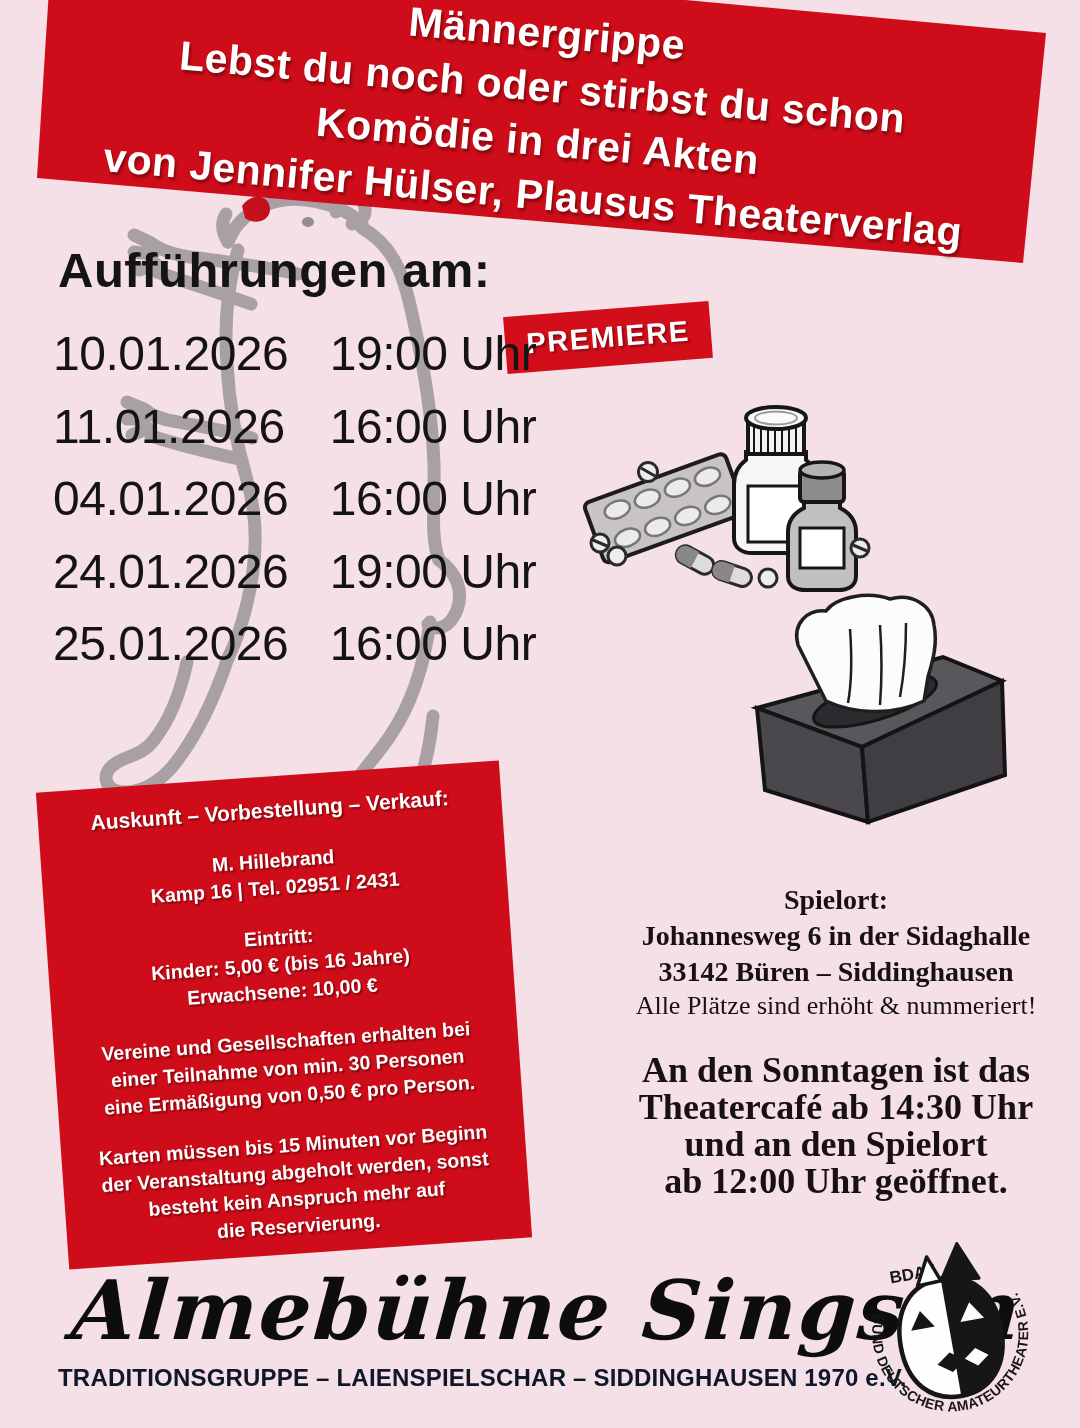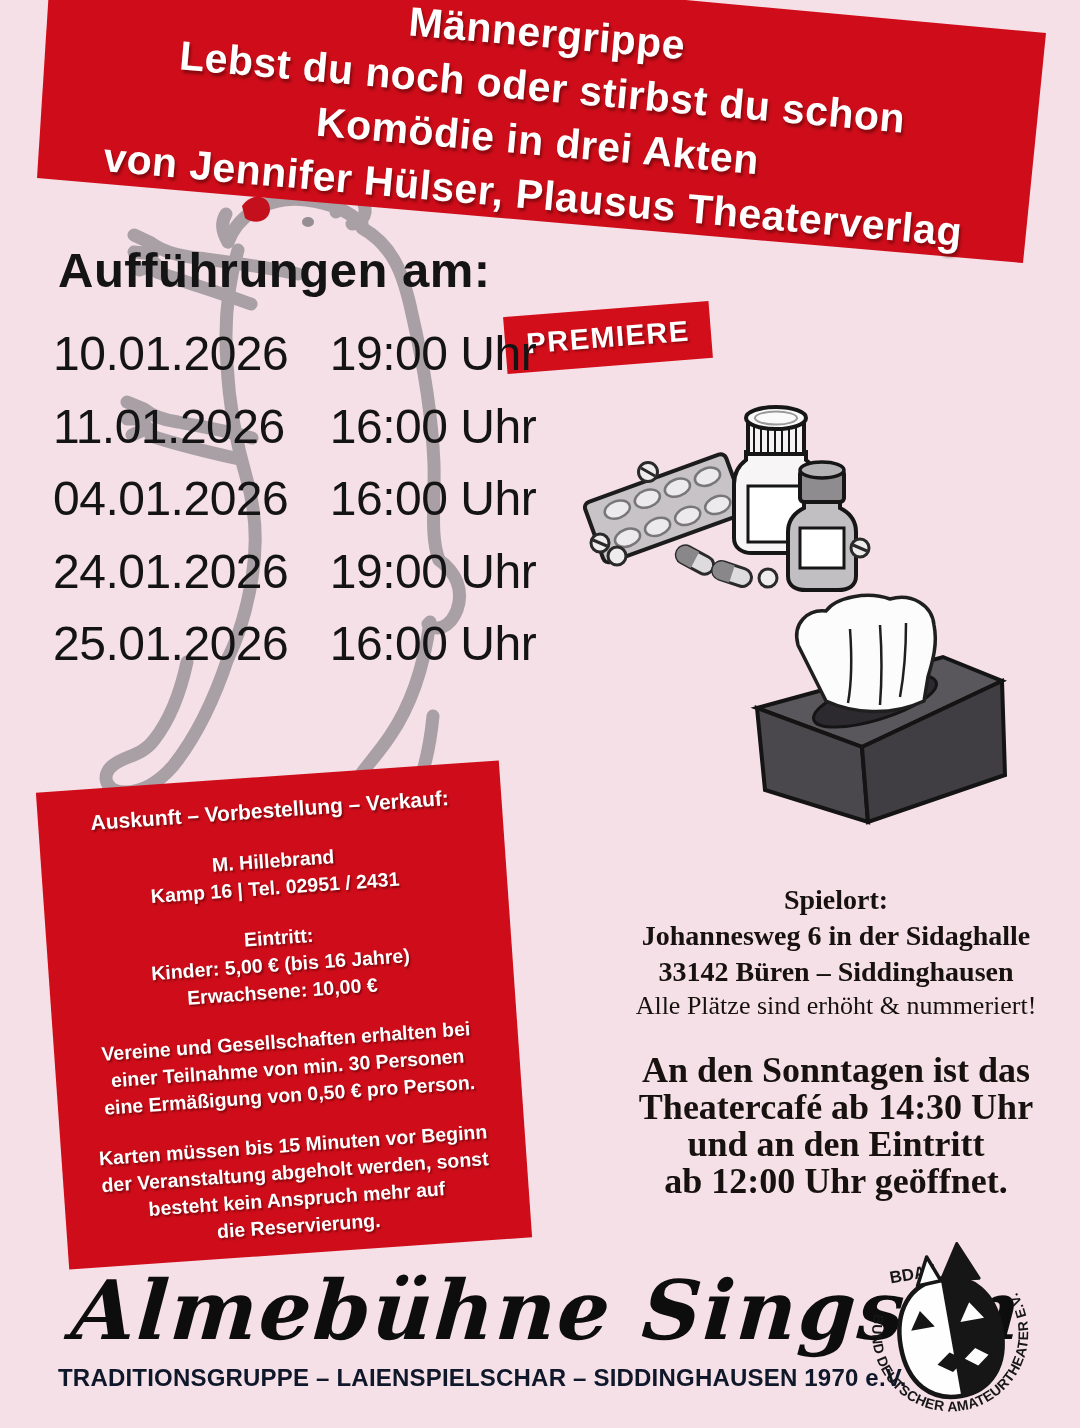--- a/index.html
+++ b/index.html
@@ -208,21 +208,21 @@
   </div>
 
   <div class="venue">
     <div class="v-head">Spielort:</div>
     <div class="v-line">Johannesweg 6 in der Sidaghalle</div>
     <div class="v-line">33142 Büren – Siddinghausen</div>
     <div class="v-note">Alle Plätze sind erhöht &amp; nummeriert!</div>
     <div class="cafe">
       <div>An den Sonntagen ist das</div>
       <div>Theatercafé ab 14:30 Uhr</div>
-      <div>und an den Eintritt</div>
+      <div>und an den Spielort</div>
       <div>ab 12:00 Uhr geöffnet.</div>
     </div>
   </div>
 
   <div class="script-name">Almebühne Singsen</div>
   <div class="tagline">TRADITIONSGRUPPE – LAIENSPIELSCHAR – SIDDINGHAUSEN 1970 e.V.</div>
 
   <svg class="bdat" width="215" height="196" viewBox="0 0 215 196">
     <defs>
       <path id="bdat-arc" d="M 29,69 A 78,78 0 1 0 171,69"></path>

